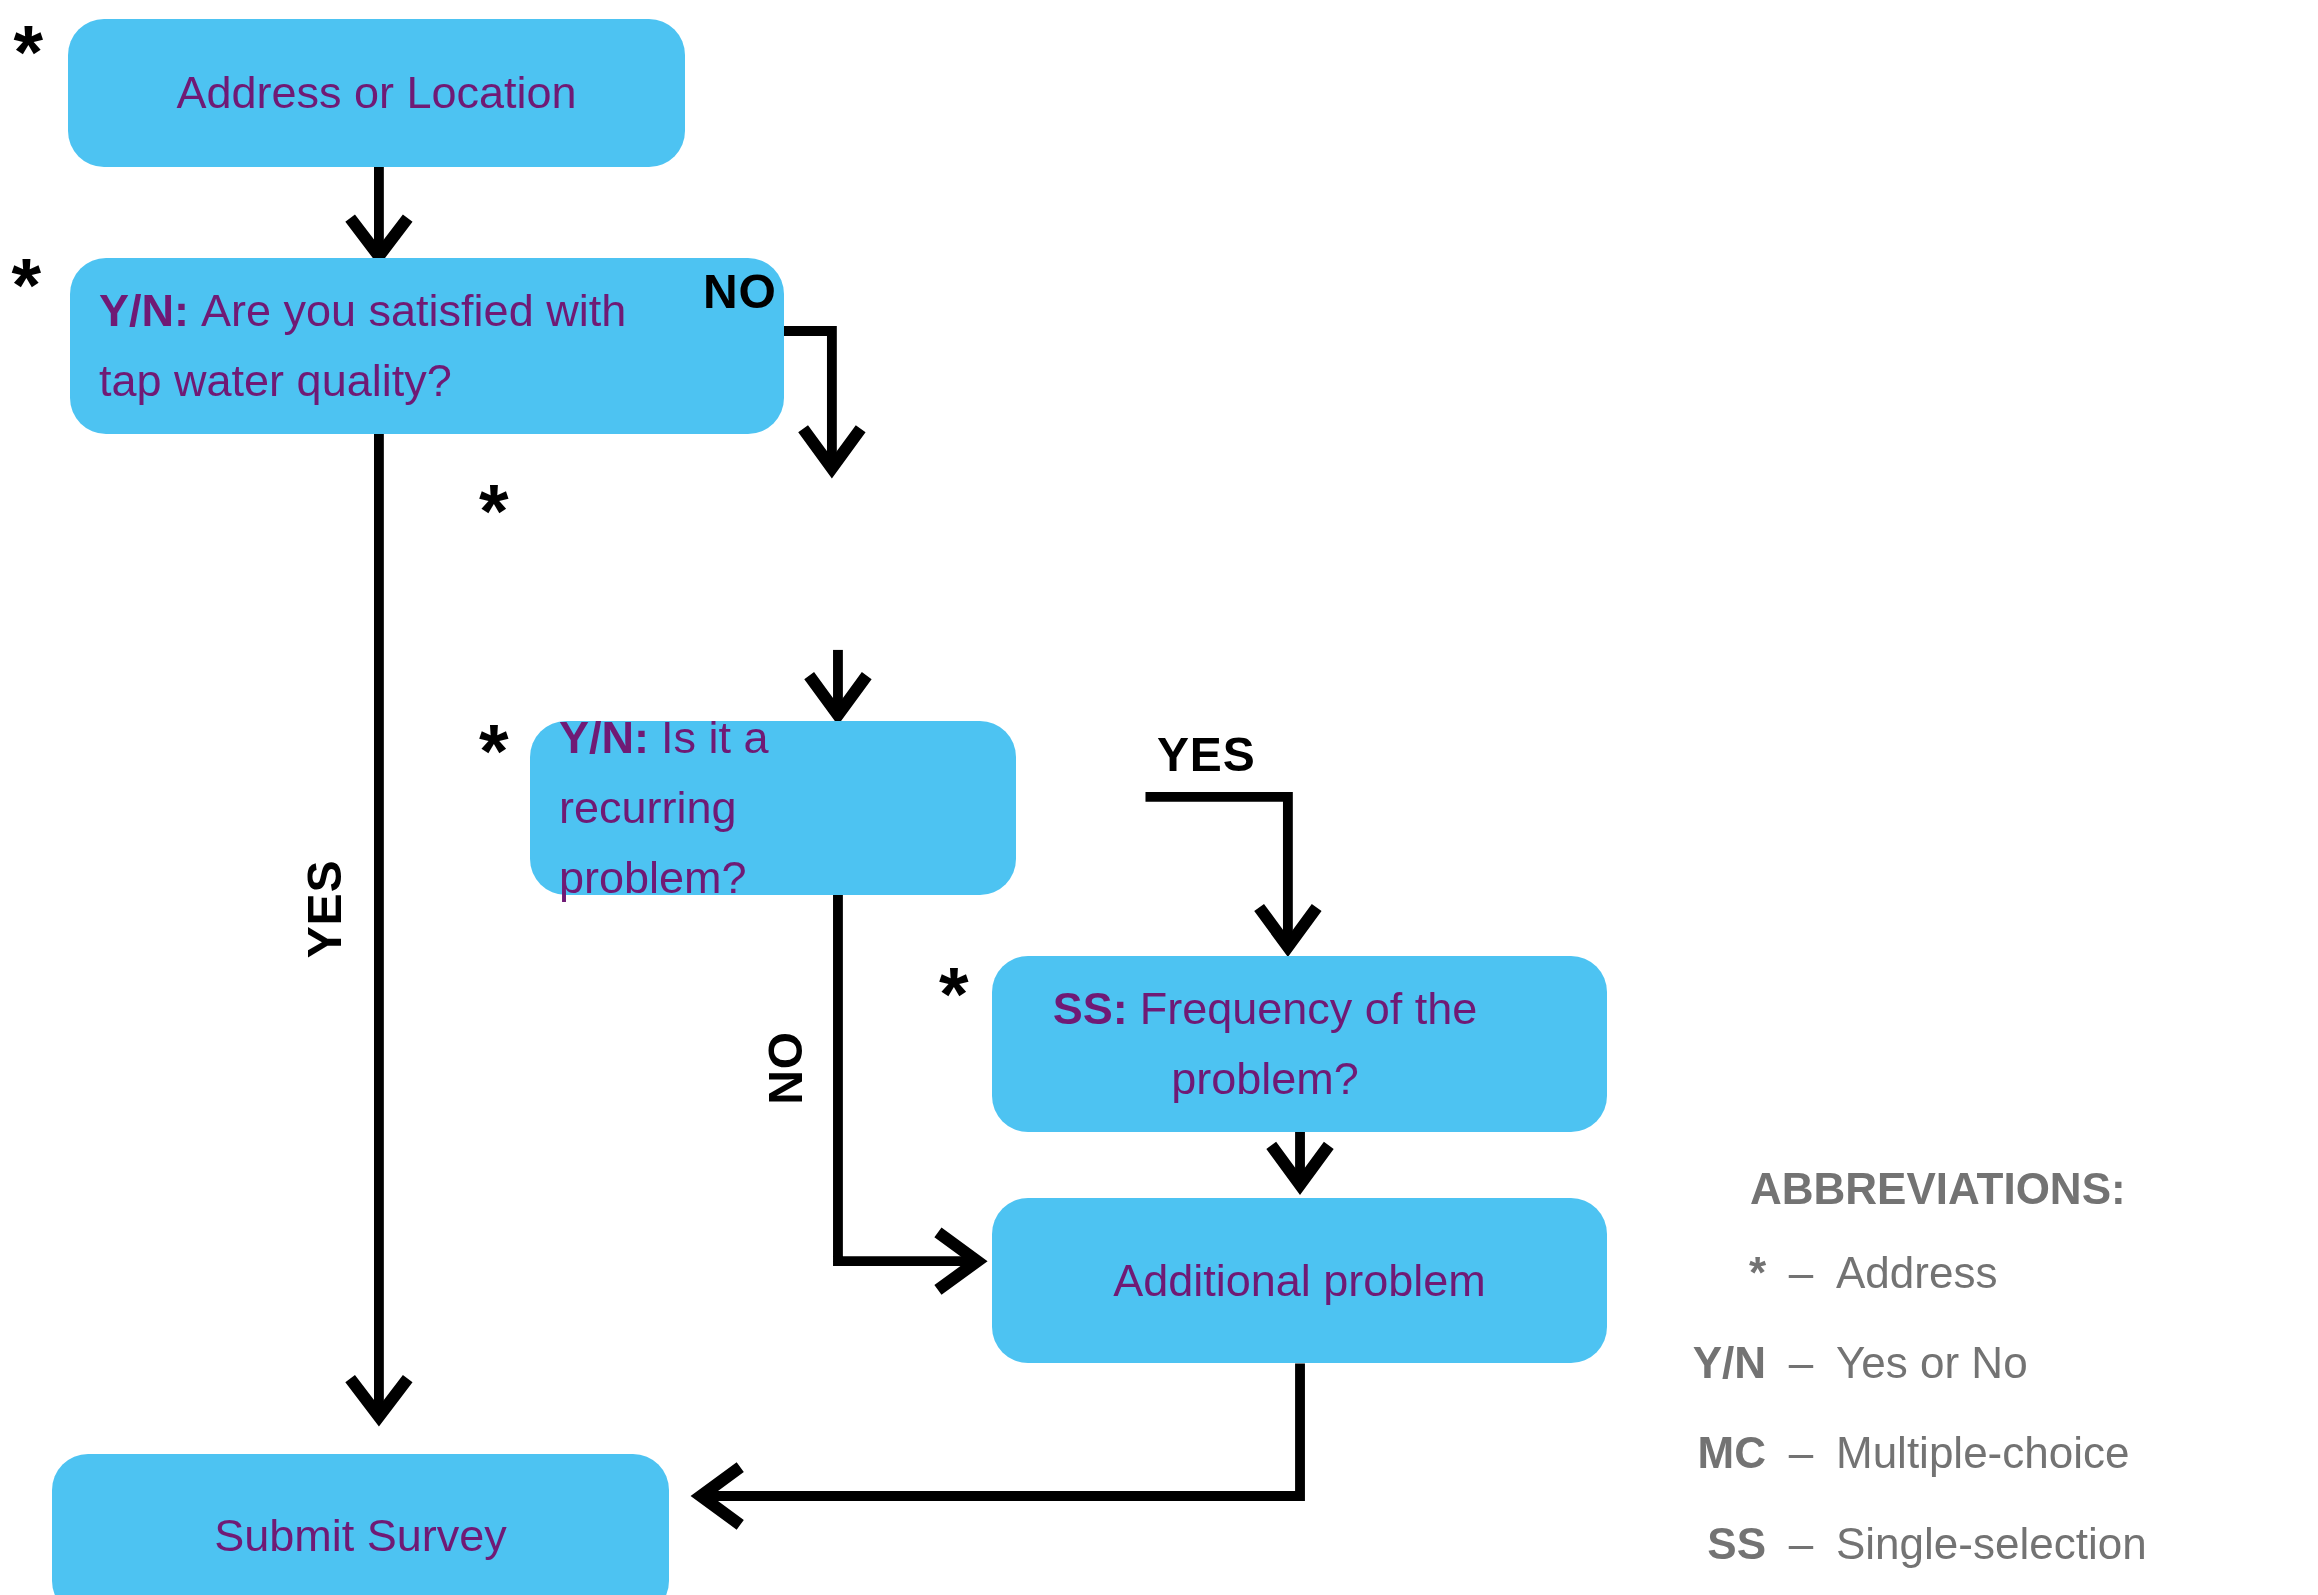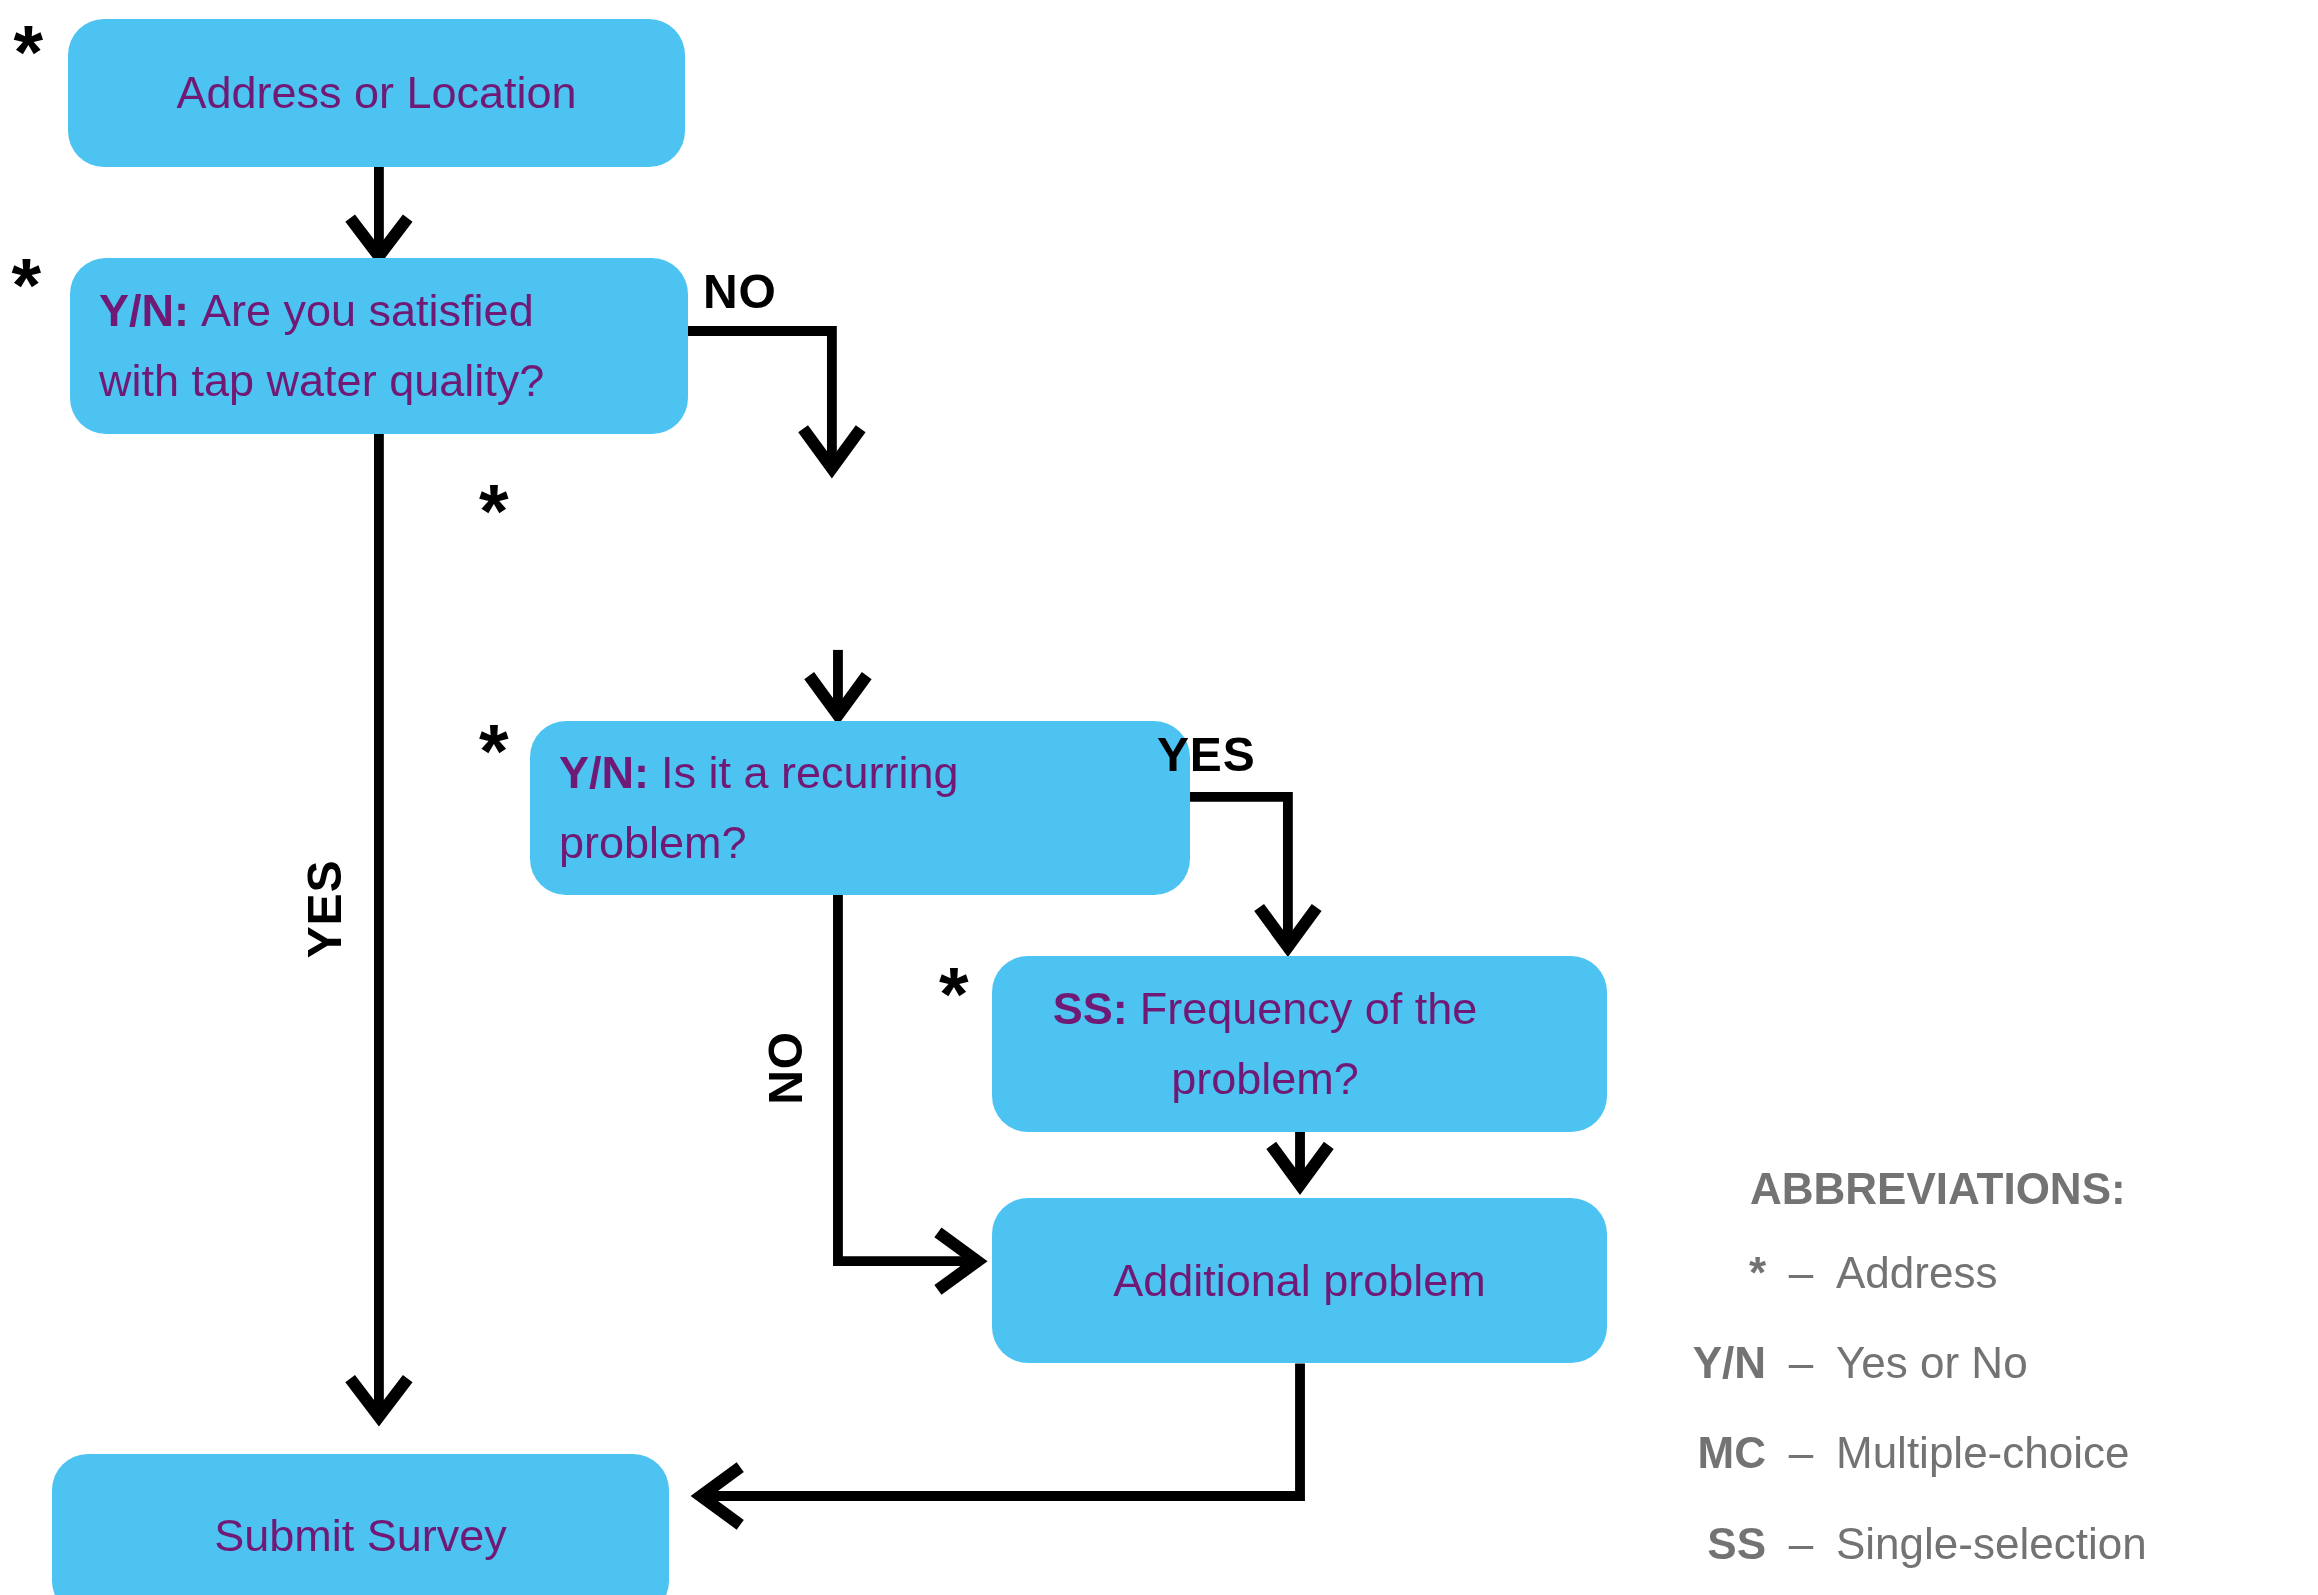--- a/index.html
+++ b/index.html
@@ -128,26 +128,26 @@
   <div class="req" style="left:13.6px;  top:13.6px;">*</div>
   <div class="req" style="left:11.4px;  top:247px;">*</div>
   <div class="req" style="left:479px; top:473px;">*</div>
   <div class="req" style="left:479px; top:713px;">*</div>
   <div class="req" style="left:939px;top:956px;">*</div>
 
   <div class="node center" style="left:68px; top:19px; width:617px; height:148px;">
     <span class="txt">Address or Location</span>
   </div>
 
-  <div class="node left" style="left:70px; top:258px; width:618px; height:176px;">
+  <div class="node left" style="left:70px; top:258px; width:714px; height:176px;">
     <span class="txt"><b class="pfx">Y/N:</b><span>Are you satisfied with tap water quality?</span></span>
   </div>
 
 
-  <div class="node left" style="left:530px; top:721px; width:660px; height:174px;">
+  <div class="node left" style="left:530px; top:721px; width:486px; height:174px;">
     <span class="txt"><b class="pfx">Y/N:</b><span>Is it a recurring problem?</span></span>
   </div>
 
   <div class="node left" style="left:992px; top:956px; width:615px; height:176px;text-align:center;">
     <span class="txt"><b class="pfx">SS:</b><span>Frequency of the problem?</span></span>
   </div>
 
   <div class="node center" style="left:992px; top:1198px; width:615px; height:165px;">
     <span class="txt">Additional problem</span>
   </div>

